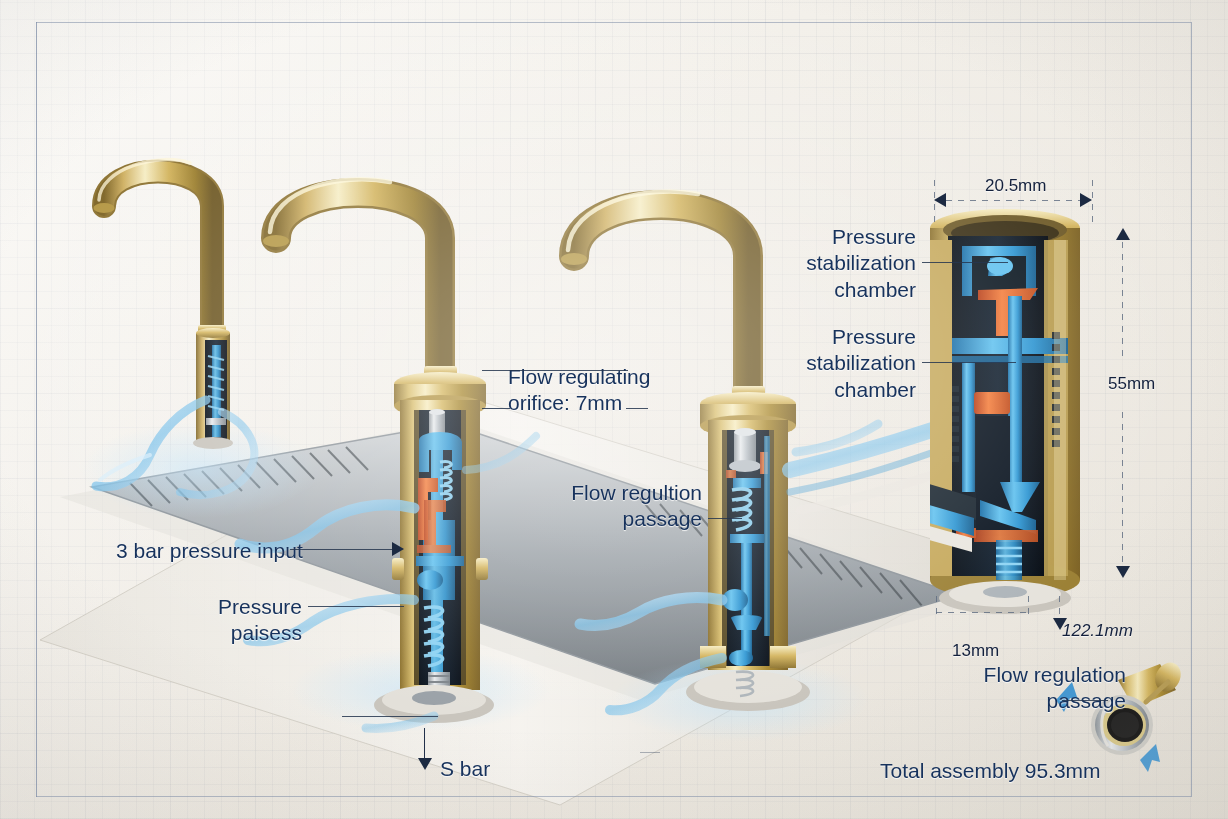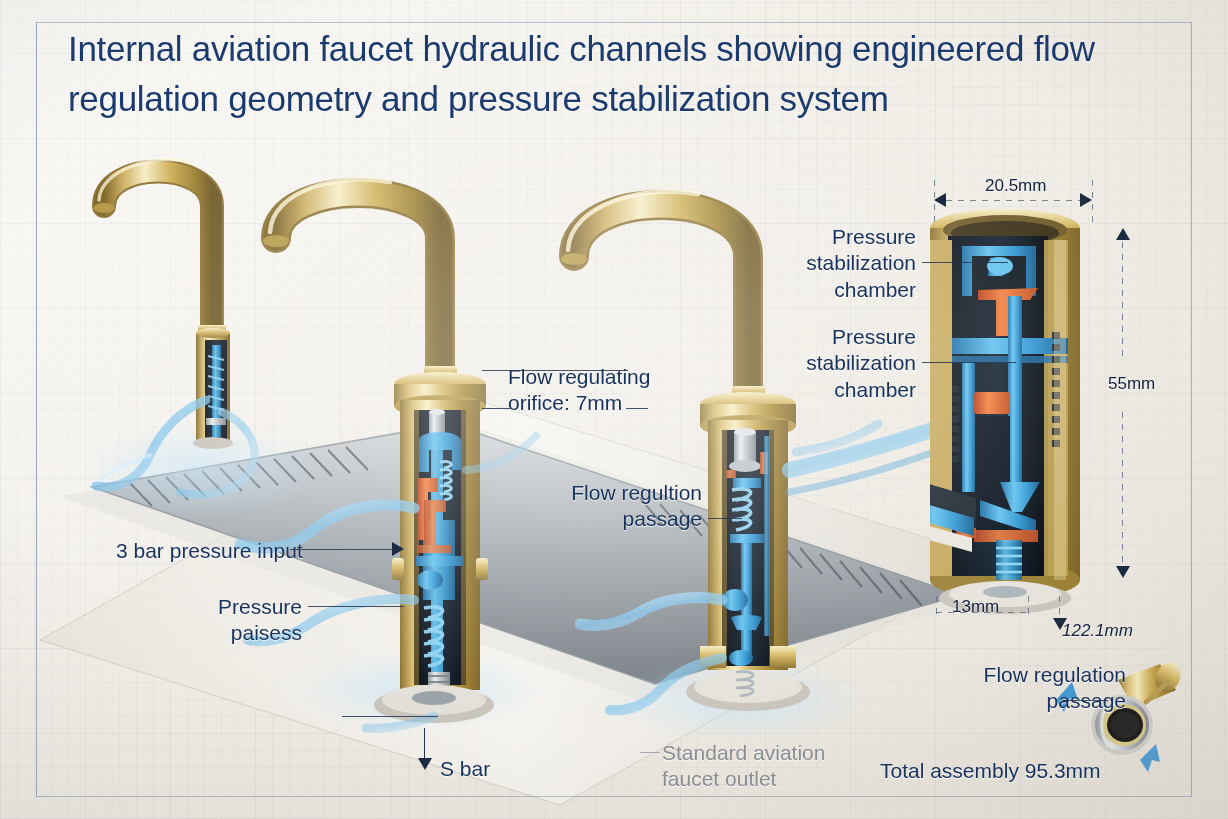--- a/index.html
+++ b/index.html
@@ -440,21 +440,20 @@
     <path d="M1140 760 L1156 744 L1160 762 L1152 760 L1148 772 Z" fill="#2f8fd4" opacity=".85"></path>
   </svg>
 
   <div id="vig"></div>
 
   <div class="frame-l"></div>
   <div class="frame-r"></div>
   <div class="frame-t"></div>
   <div class="frame-b"></div>
 
-  <div id="title">Internal aviation faucet hydraulic channels showing engineered flow regulation geometry and pressure stabilization system</div>
 
   <div class="lbl" style="left:508px; top:364px; width:220px;">Flow regulating
 orifice: 7mm</div>
   <div class="leader" style="left:482px; top:370px; width:146px;"></div>
   <div class="leader" style="left:482px; top:408px; width:28px;"></div>
   <div class="leader" style="left:626px; top:408px; width:22px;"></div>
 
   <div class="lbl right" style="left:800px; top:224px; width:116px;">Pressure
 stabilization
 chamber</div>
@@ -476,22 +475,20 @@
   <div class="lbl right" style="left:566px; top:480px; width:136px;">Flow regultion
 passage</div>
   <div class="leader" style="left:708px; top:518px; width:34px;"></div>
 
   <div class="leader" style="left:342px; top:716px; width:96px;"></div>
 
   <div class="lbl" style="left:440px; top:756px;">S bar</div>
   <div class="dimline" style="left:424px; top:728px; width:1px; height:32px;"></div>
   <div class="arrow d" style="left:418px; top:758px;"></div>
 
-  <div class="lbl muted" style="left:662px; top:740px; width:220px;">Standard aviation
-faucet outlet</div>
   <div class="leader" style="left:640px; top:752px; width:20px; opacity:.35;"></div>
 
   <div class="lbl right" style="left:966px; top:662px; width:160px;">Flow regulation
 passage</div>
   <div class="leader" style="left:1062px; top:700px; width:46px;"></div>
 
   <div class="lbl" style="left:880px; top:758px;">Total assembly 95.3mm</div>
 
   <div class="lbl dim" style="left:985px; top:175px;">20.5mm</div>
   <div class="dashh" style="left:946px; top:200px; width:140px;"></div>
@@ -499,21 +496,21 @@
   <div class="arrow r" style="left:1080px; top:193px;"></div>
   <div class="dashv" style="left:934px; top:180px; height:48px;"></div>
   <div class="dashv" style="left:1092px; top:180px; height:48px;"></div>
 
   <div class="lbl dim" style="left:1108px; top:373px;">55mm</div>
   <div class="dashv" style="left:1122px; top:230px; height:132px;"></div>
   <div class="dashv" style="left:1122px; top:412px; height:160px;"></div>
   <div class="arrow u" style="left:1116px; top:228px;"></div>
   <div class="arrow d" style="left:1116px; top:566px;"></div>
 
-  <div class="lbl dim" style="left:952px; top:596px;">13mm</div>
+  <div class="lbl dim" style="left:952px; top:640px;">13mm</div>
   <div class="dashh" style="left:936px; top:612px; width:92px;"></div>
   <div class="dashv" style="left:936px; top:596px; height:18px;"></div>
   <div class="dashv" style="left:1028px; top:596px; height:18px;"></div>
 
   <div class="lbl dim" style="left:1062px; top:620px;font-style:italic;">122.1mm</div>
   <div class="arrow d" style="left:1053px; top:618px;"></div>
   <div class="dashv" style="left:1059px; top:596px; height:22px;"></div>
 
 </div>
 

